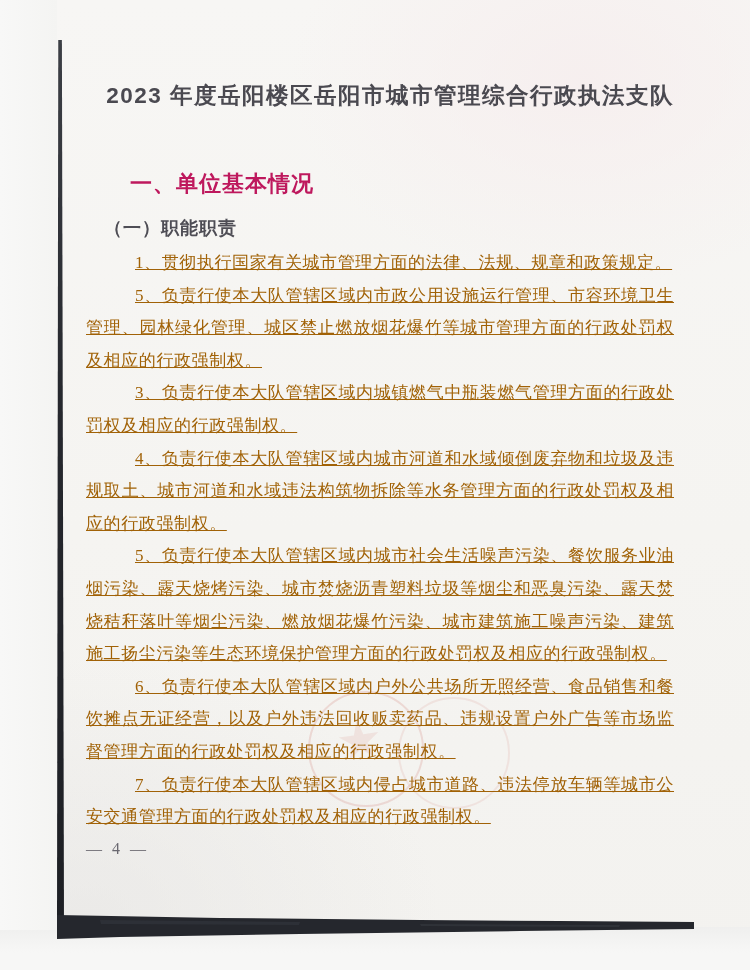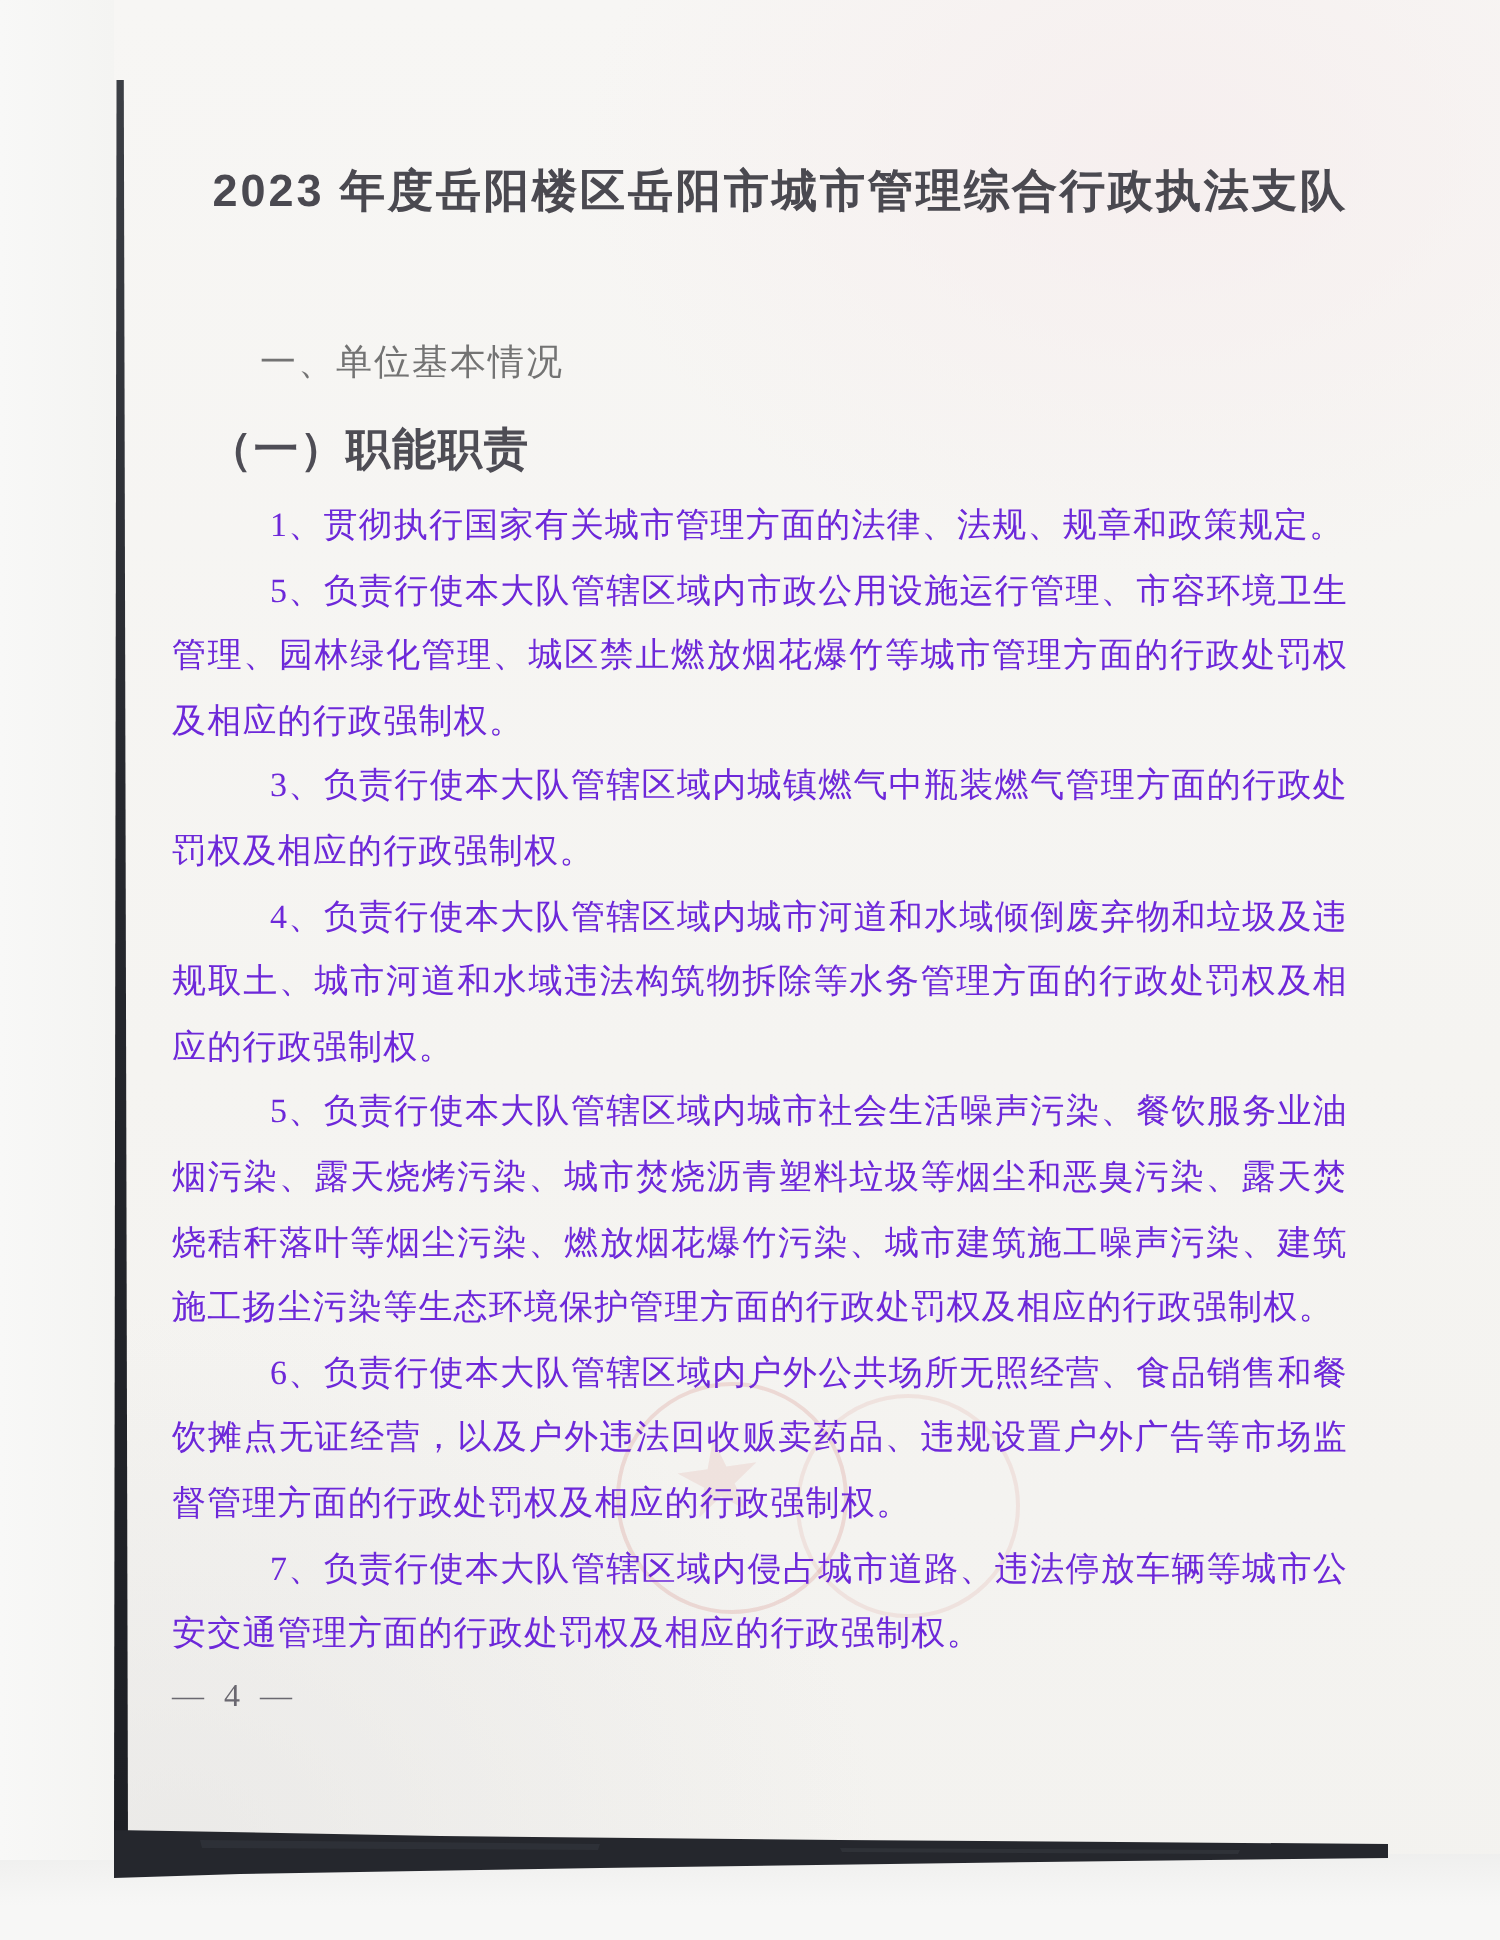--- a/index.html
+++ b/index.html
@@ -52,42 +52,43 @@
     font-family: "Liberation Sans", "DejaVu Sans", sans-serif;
     font-weight: 700;
     font-size: 22.5px;
     line-height: 47px;
     letter-spacing: 1.5px;
     color: #4a4950;
   }
   .h-section {
     margin: 50px 0 0 44px;
     font-family: "Liberation Sans", "DejaVu Sans", sans-serif;
-    font-weight: 400;
-    font-size: 18px;
+    font-weight: 700;
+    font-size: 22px;
     letter-spacing: 1px;
-    color: #737373;
+    color: #be185d;
   }
   .h-subsection {
     margin: 17px 0 0 18px;
     font-family: "Liberation Sans", "DejaVu Sans", sans-serif;
     font-weight: 700;
-    font-size: 22px;
+    font-size: 18px;
     letter-spacing: 1px;
     color: #4e4d55;
   }
   .paragraphs { margin-top: 7px; }
   .paragraphs p.para {
     margin: 0;
     font-size: 17px;
     line-height: 32.6px;
     letter-spacing: 0.6px;
     text-indent: 49px;
     text-align: justify;
-    color: #6d28d9;
+    color: #a16207;
+    text-decoration: underline;
   }
   .page-number {
     margin: 6px 0 0 0;
     font-size: 16px;
     letter-spacing: 3px;
     color: #6a6870;
   }
 
   
   .seal {

